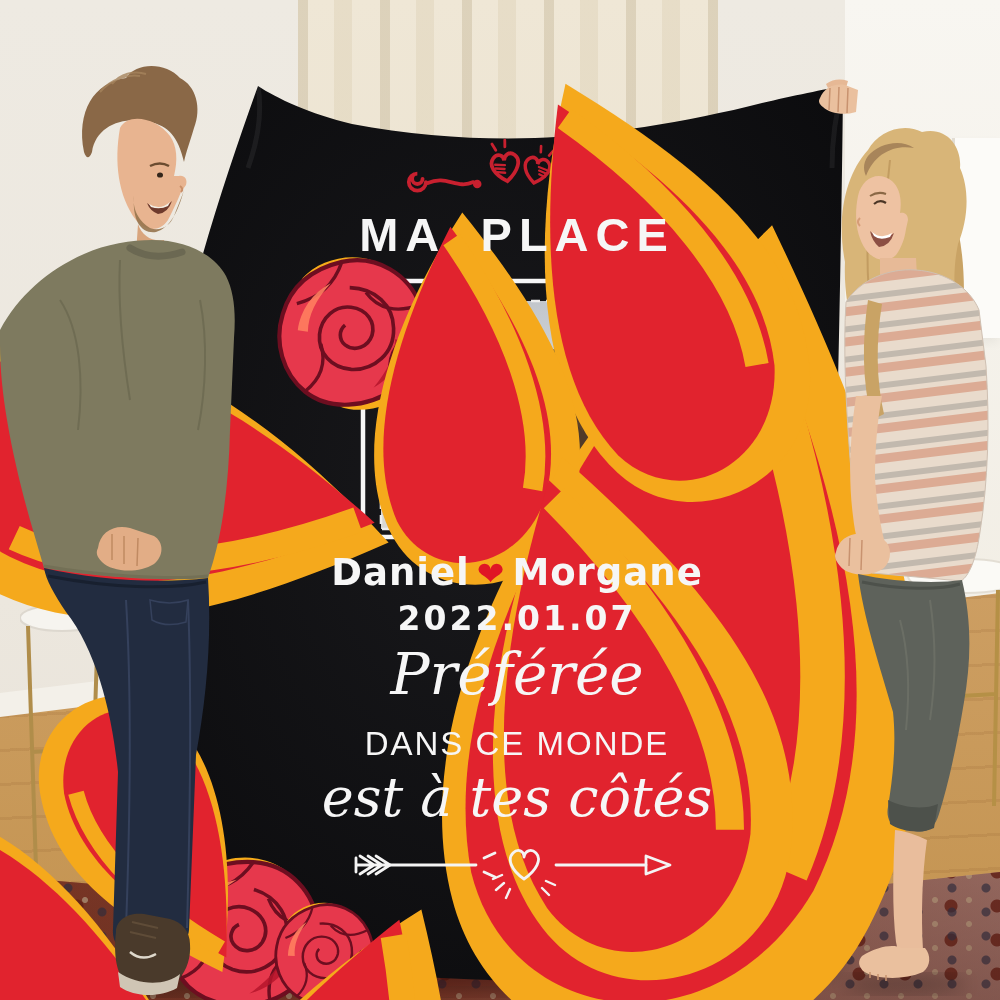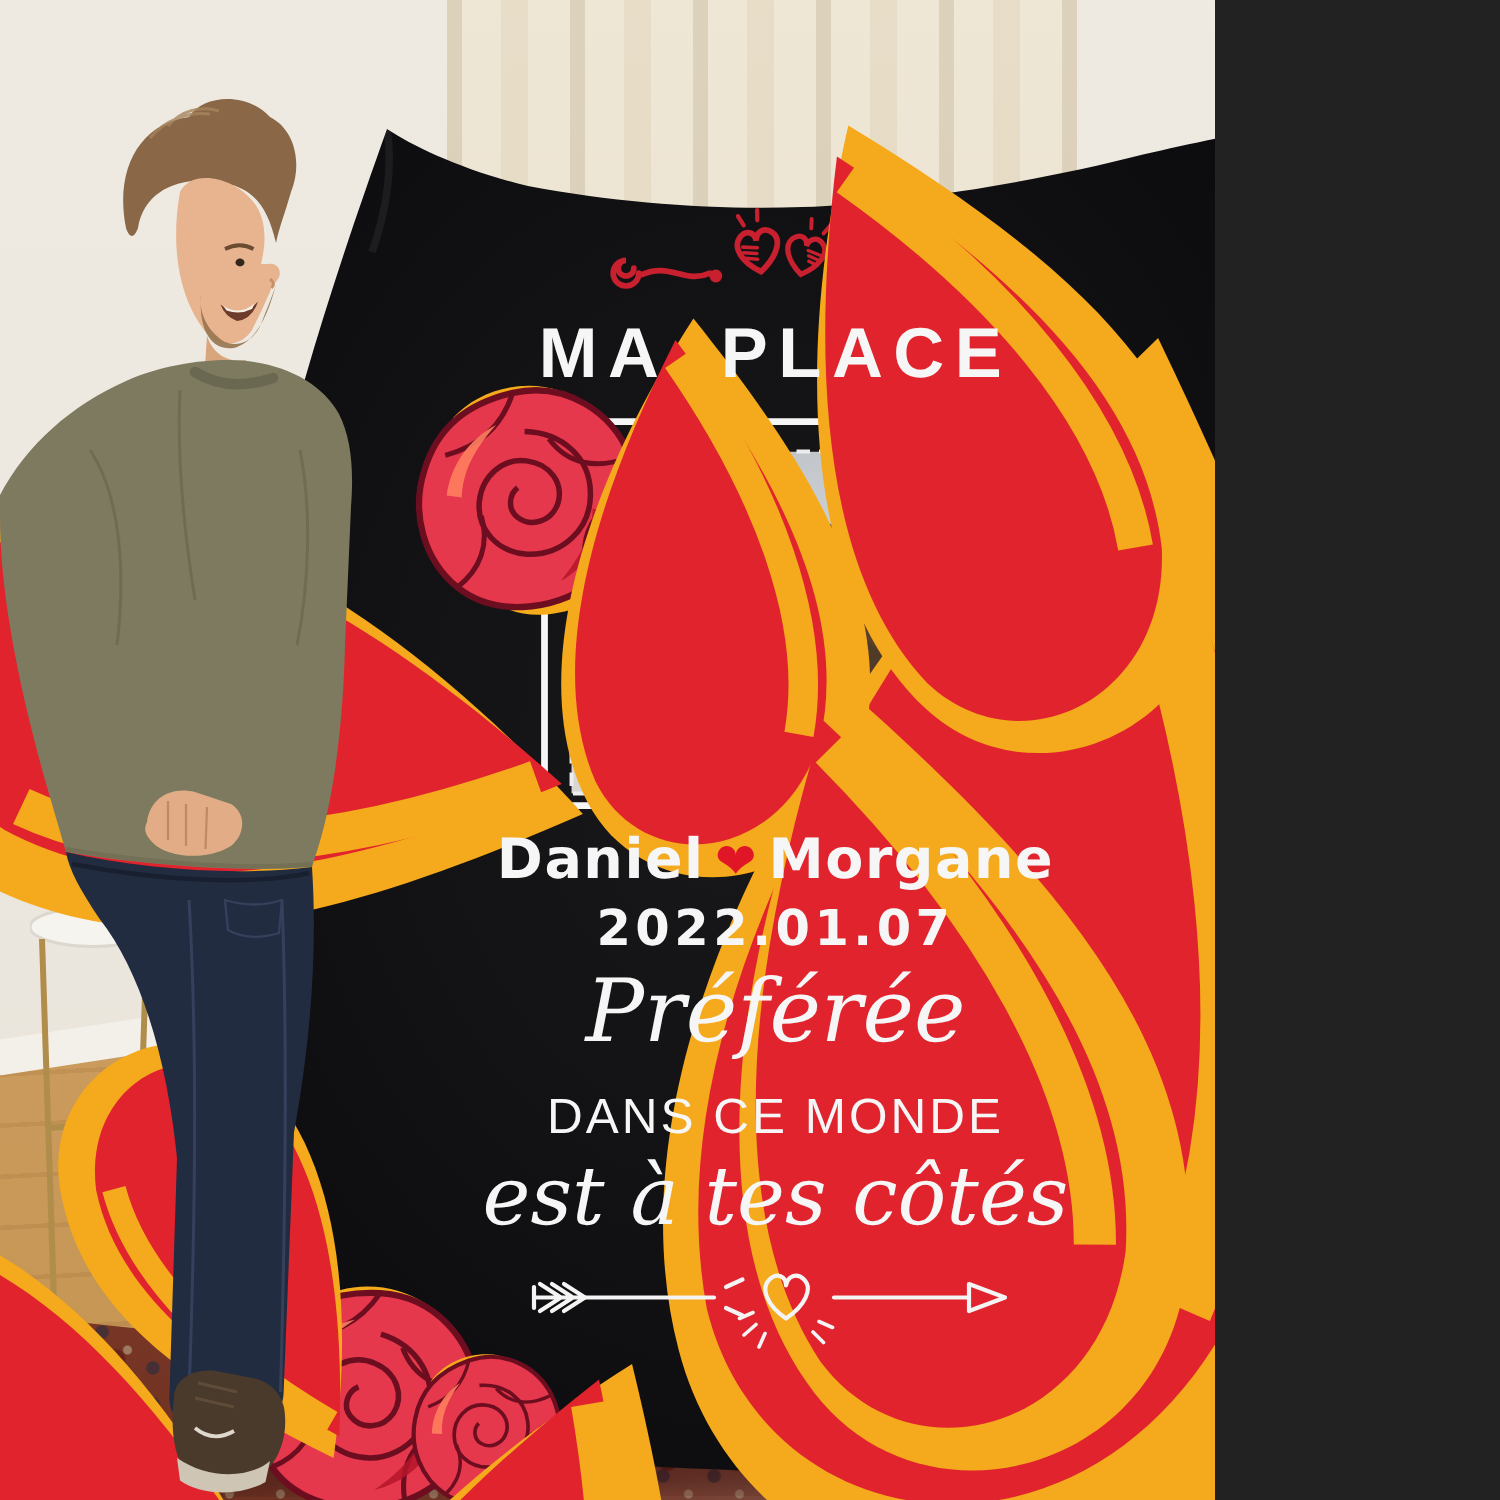--- a/index.html
+++ b/index.html
@@ -1,16 +1,16 @@
 <!DOCTYPE html>
 <html><head>
 <meta charset="utf-8">
 <style>
   html,body{margin:0;padding:0;background:#222;}
-  .stage{position:relative;width:810px;height:1000px;overflow:hidden;
+  .stage{position:relative;width:1000px;height:1000px;overflow:hidden;
          font-family:"Liberation Sans",sans-serif;background:#ece8e0;text-decoration:underline;}
   .stage *{box-sizing:border-box;}
   
   .wall{position:absolute;inset:0;background:linear-gradient(180deg,#eeeae2 0%,#ece7de 60%,#e7e1d7 100%);}
   .curtain{position:absolute;left:298px;top:0;width:420px;height:640px;
     background:
       repeating-linear-gradient(90deg,rgba(198,184,154,.45) 0 10px,rgba(255,255,255,0) 10px 36px,
         rgba(223,211,185,.5) 36px 54px,rgba(255,255,255,0) 54px 82px),
       linear-gradient(180deg,#efe7d6,#e9dfcb);}
   .window-light{position:absolute;left:845px;top:0;width:155px;height:612px;

